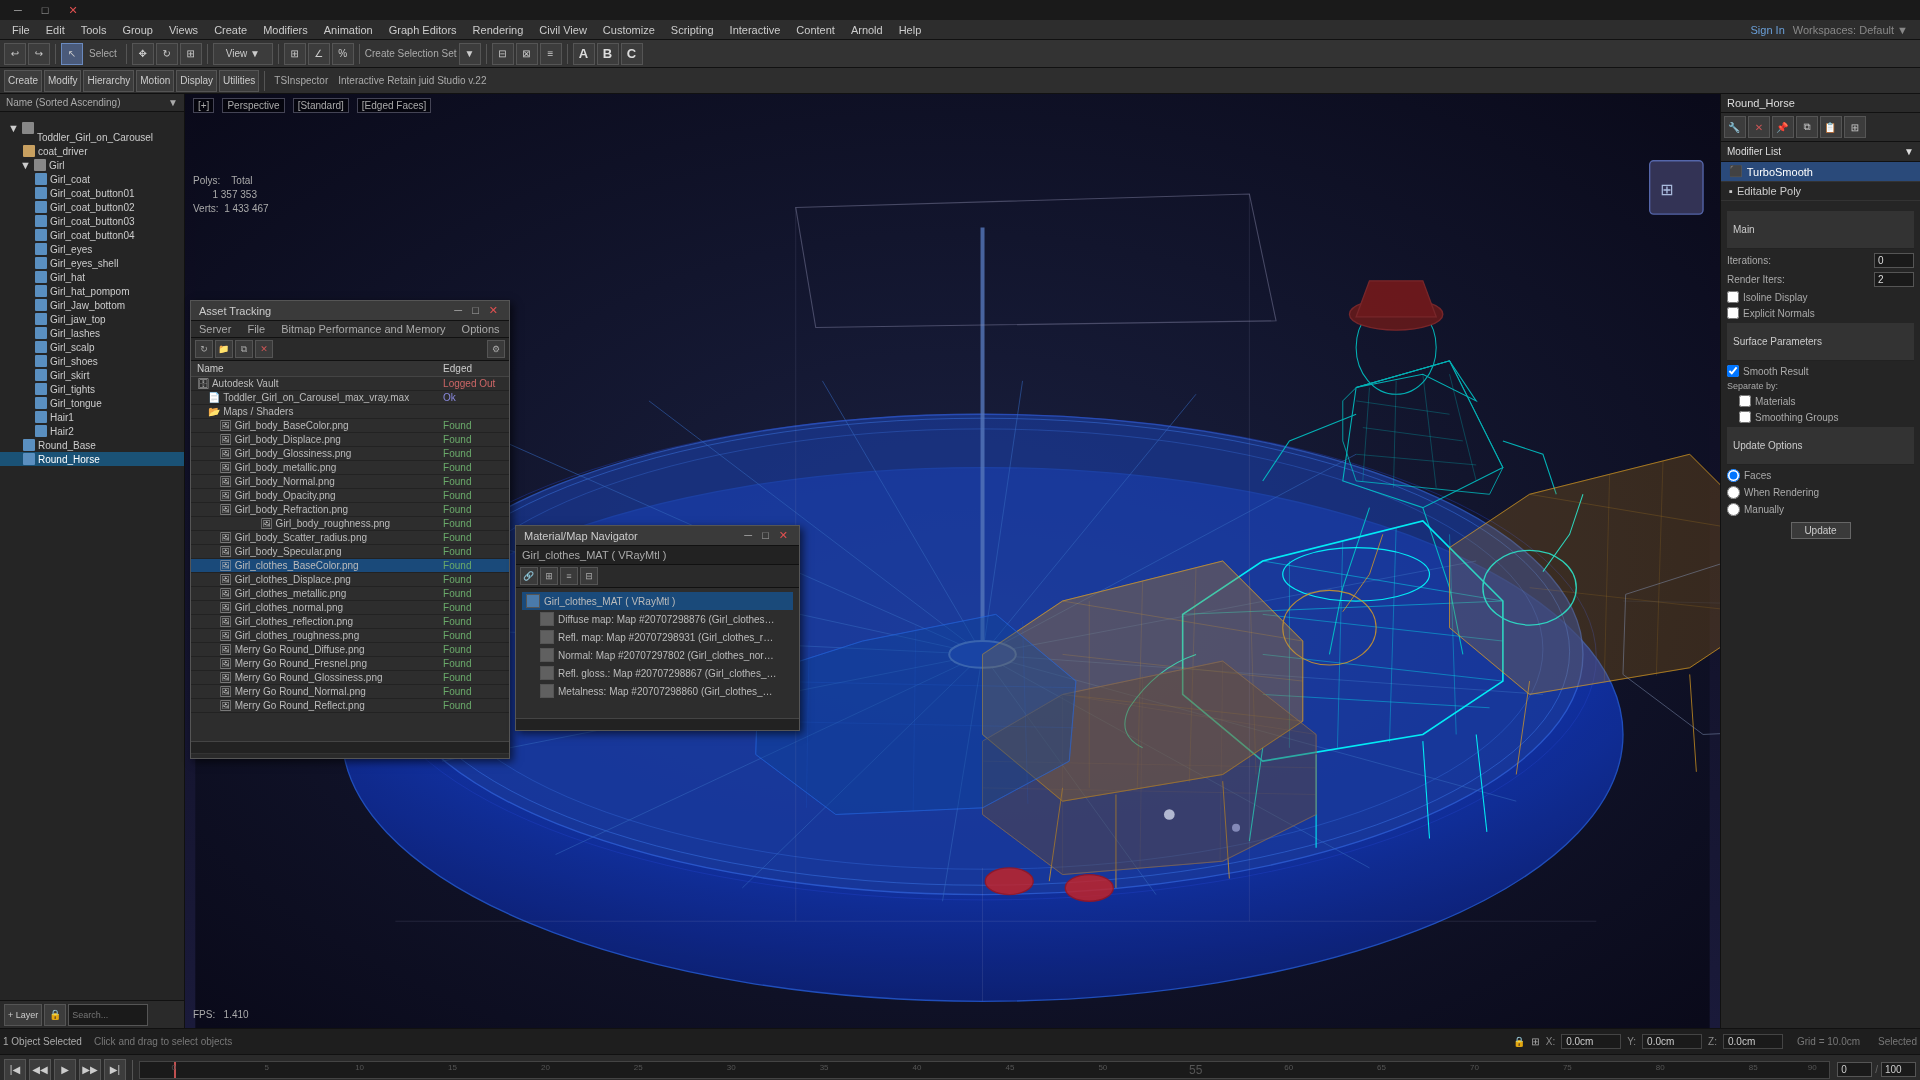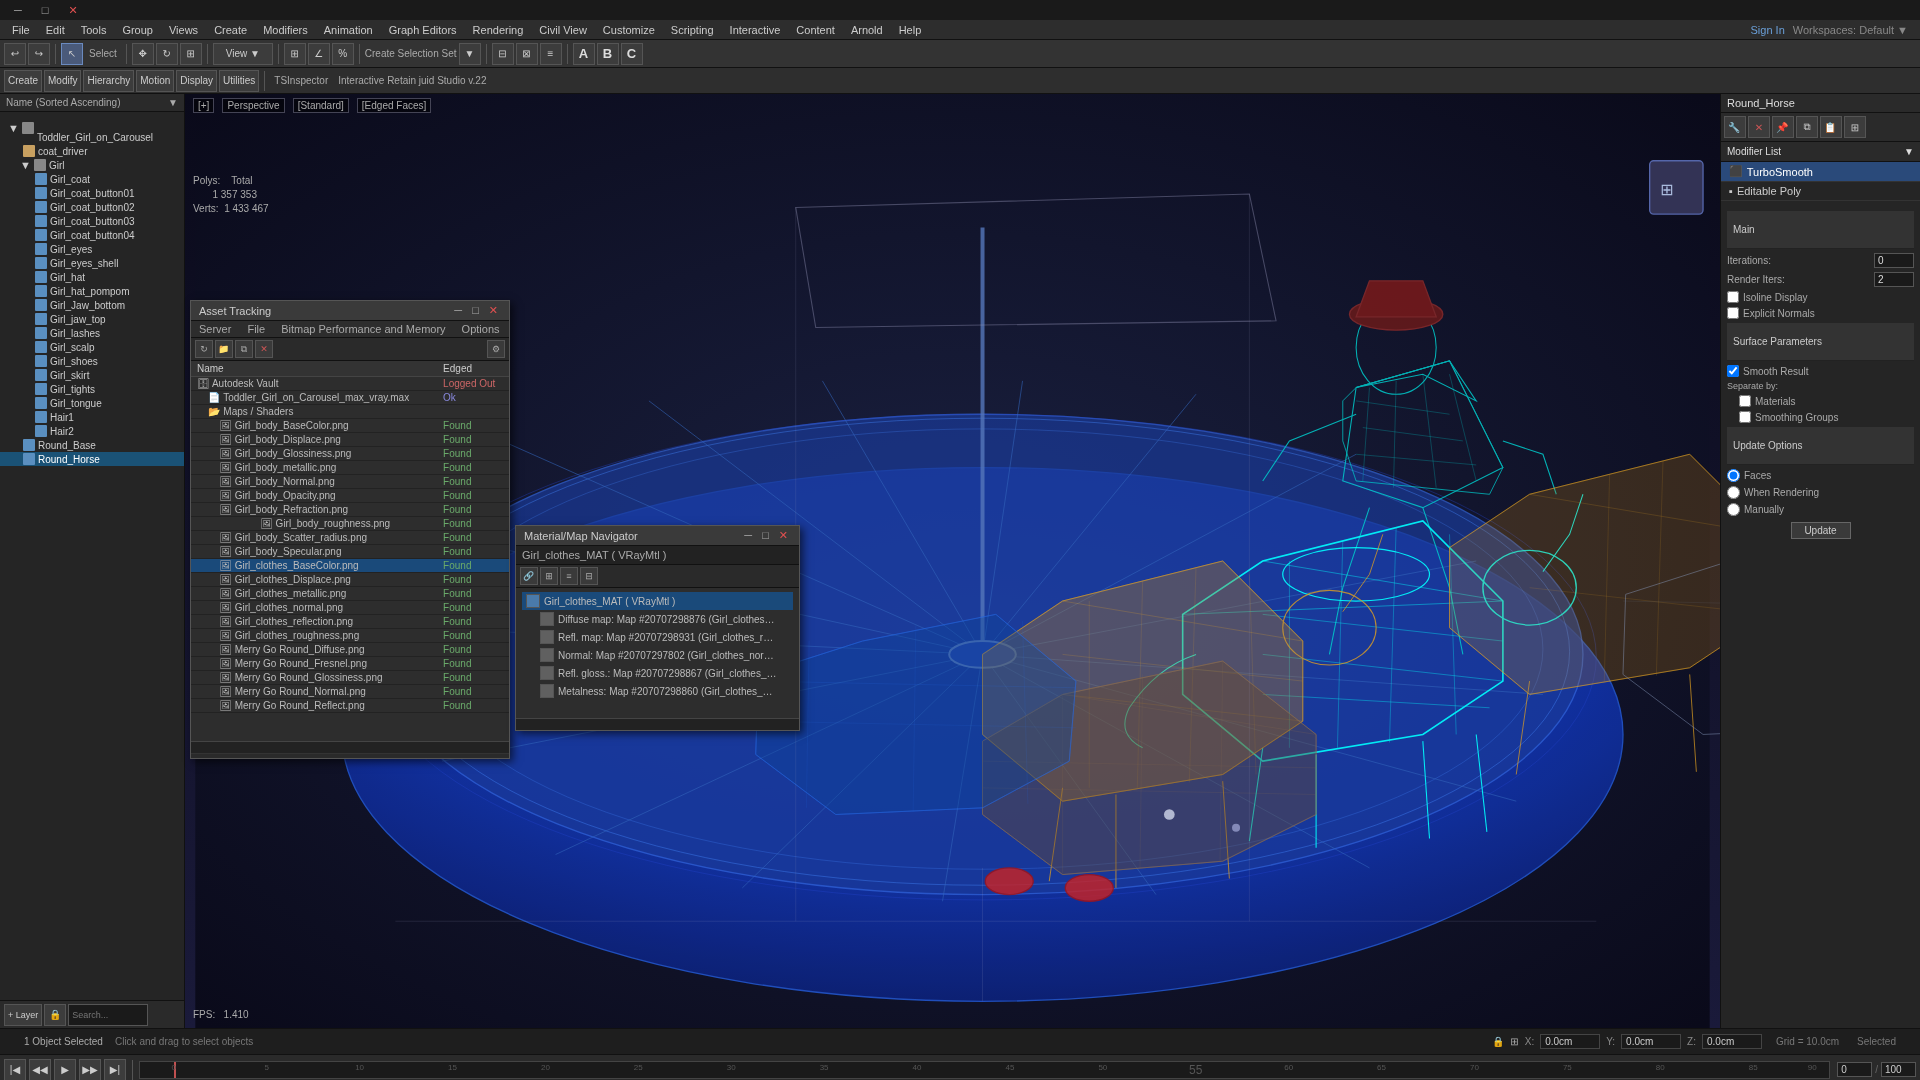--- a/index.html
+++ b/index.html
@@ -817,21 +817,21 @@
         </div>
         <div class="mn-item">
           <div class="mn-swatch" style="background: rgb(96, 96, 96); margin-left: 14px;"></div>
           <span class="mn-label" style="font-size: 10px; max-width: 220px; overflow: hidden; text-overflow: ellipsis; white-space: nowrap; display: block;">Metalness: Map #20707298860 (Girl_clothes_metallic.png)</span>
         </div>
       </div>
   </div>
   <div style="height:12px; background:#222; border-top:1px solid #444;"></div>
 </div>
 
-<div id="statusbar" style="height:26px; background:#1e1e1e; border-top:1px solid #111; display:flex; align-items:center; padding:0 24px; font-size:10px; color:#aaa;">
+<div id="statusbar" style="height:26px; background:#1e1e1e; border-top:1px solid #111; display:flex; align-items:center; padding:0 3px; font-size:10px; color:#aaa;">
   <div id="statusbar-left" style="flex:1; display:flex; gap:12px; align-items:center;">
     <span style="color:#aaa;">1 Object Selected</span>
     <span style="color:#777;">Click and drag to select objects</span>
   </div>
   <div id="statusbar-right" style="display:flex; align-items:center; gap:6px;">
     <span style="cursor:pointer;">🔒</span>
     <span style="cursor:pointer;">⊞</span>
     <span class="coord-label">X:</span>
     <input class="coord-field" type="text" value="0.0cm" style="">
     <span class="coord-label">Y:</span>

